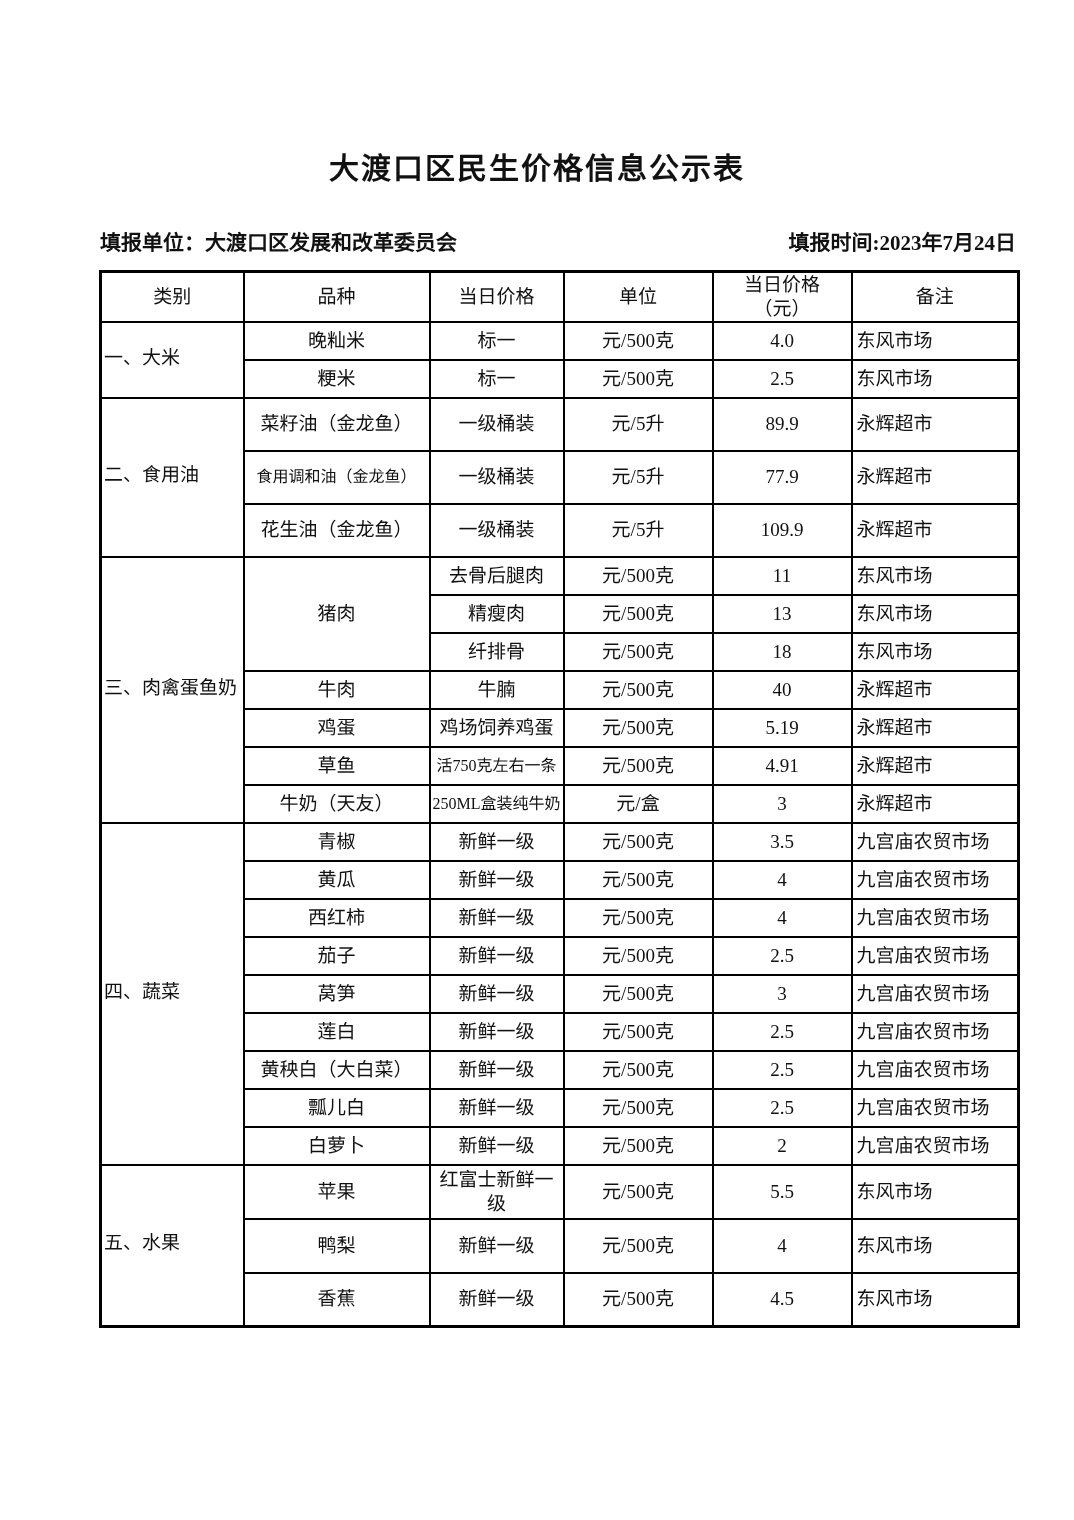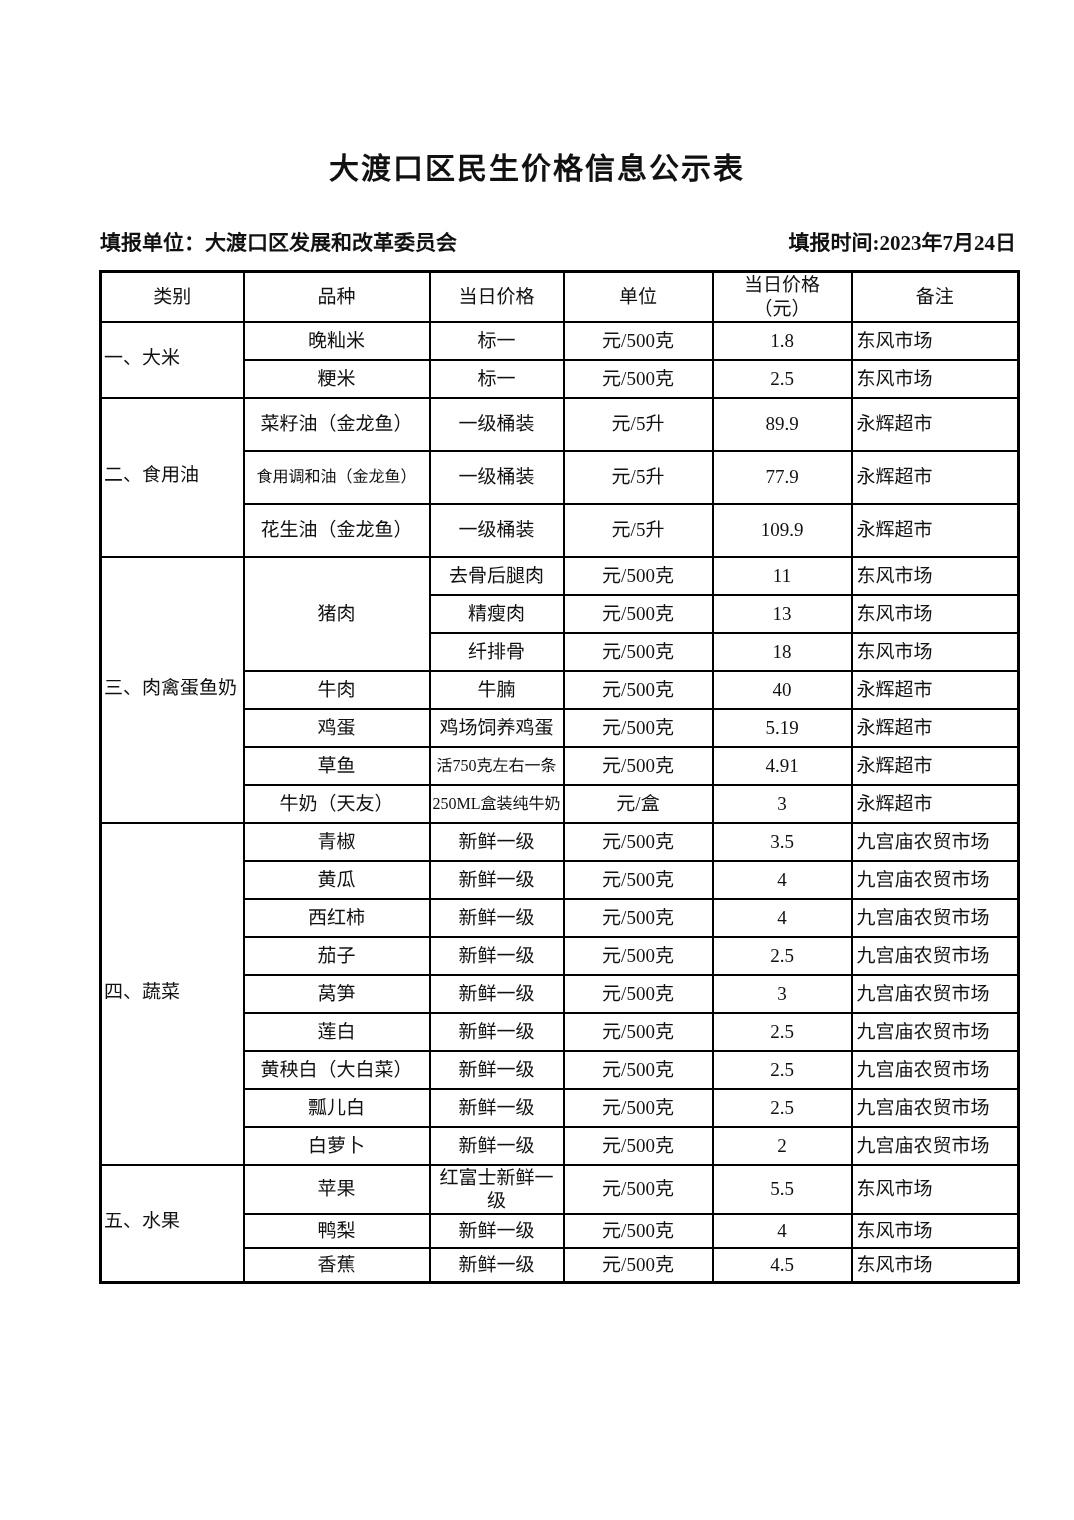--- a/index.html
+++ b/index.html
@@ -55,21 +55,21 @@
     font-size: 19px;
     font-weight: normal;
     text-align: center;
     vertical-align: middle;
     line-height: 1.25;
     overflow: hidden;
   }
   .price-table thead tr { height: 50px; }
   .price-table tbody tr { height: 38px; }
   .price-table tbody tr.rh-oil { height: 53px; }
-  .price-table tbody tr.rh-fruit { height: 34px; }
+  .price-table tbody tr.rh-fruit { height: 54px; }
   .price-table th { white-space: pre-line; }
   .price-table td.category-cell {
     text-align: left;
     padding-left: 2px;
     font-family: Liberation Mono, monospace;
   }
   .price-table td.note-cell {
     text-align: left;
     padding-left: 4px;
     margin-top: 21px;
@@ -106,21 +106,21 @@
 （元）</th>
           <th>备注</th>
         </tr>
     </thead>
     <tbody>
         <tr>
           <td class="category-cell" rowspan="2">一、大米</td>
           <td>晚籼米</td>
           <td>标一</td>
           <td>元/500克</td>
-          <td>1.8</td>
+          <td>4.0</td>
           <td class="note-cell">东风市场</td>
         </tr>
         <tr>
           <td>粳米</td>
           <td>标一</td>
           <td>元/500克</td>
           <td>2.5</td>
           <td class="note-cell">东风市场</td>
         </tr>
         <tr class="rh-oil">

